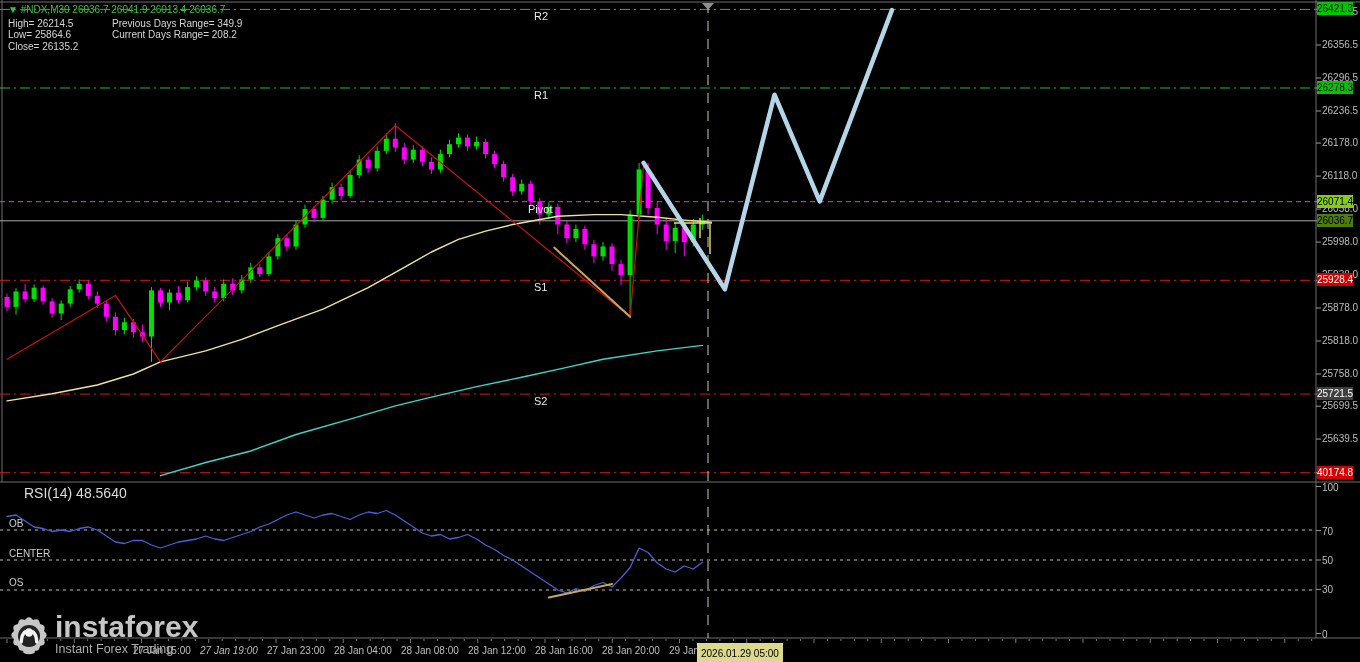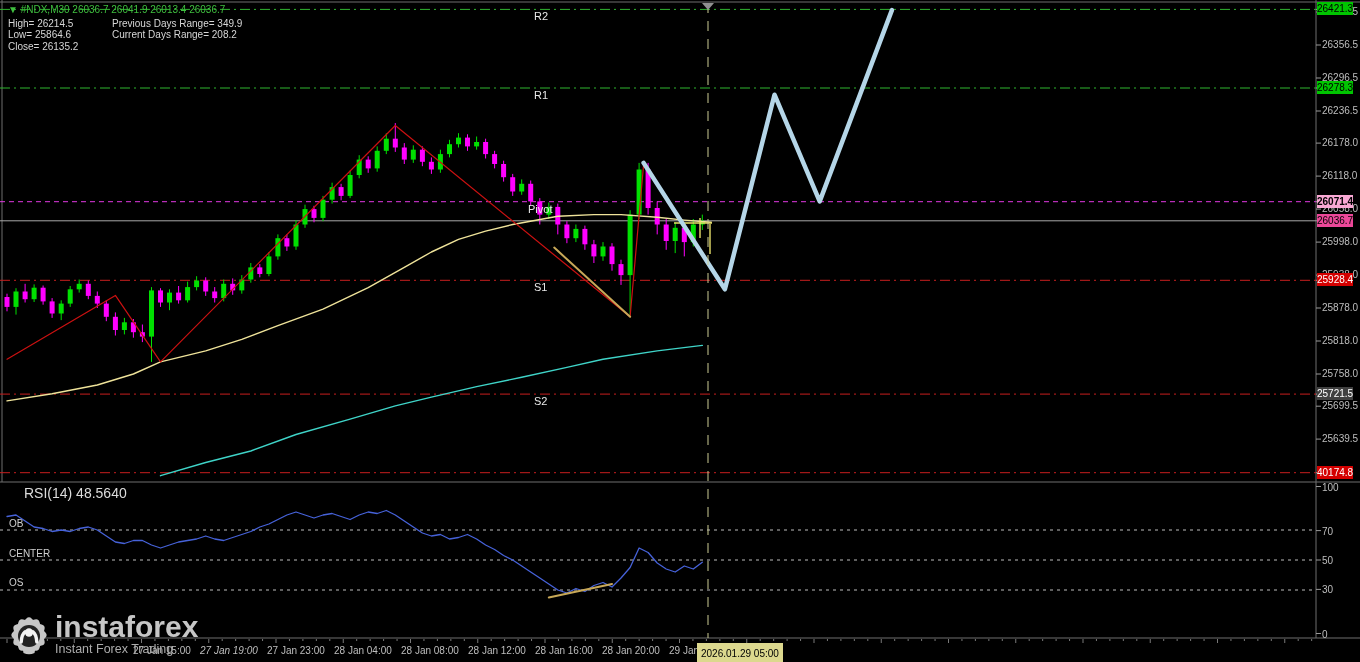--- a/index.html
+++ b/index.html
@@ -366,22 +366,22 @@
       <div class="ptick" style="top: 203.1px;">26058.0</div>
       <div class="ptick" style="top: 236.1px;">25998.0</div>
       <div class="ptick" style="top: 269.1px;">25938.0</div>
       <div class="ptick" style="top: 302px;">25878.0</div>
       <div class="ptick" style="top: 335px;">25818.0</div>
       <div class="ptick" style="top: 368px;">25758.0</div>
       <div class="ptick" style="top: 400.2px;">25699.5</div>
       <div class="ptick" style="top: 433.1px;">25639.5</div>
       <div class="pbadge" style="top: 2.4px; background: rgb(0, 196, 0); color: rgb(0, 0, 0);">26421.3</div>
       <div class="pbadge" style="top: 81px; background: rgb(0, 196, 0); color: rgb(0, 0, 0);">26278.3</div>
-      <div class="pbadge" style="top: 194.7px; background: #f9a8d4; color: rgb(0, 0, 0); font-weight: bold;">26071.4</div>
-      <div class="pbadge" style="top: 213.8px; background: #ec4899; color: rgb(0, 0, 0);">26036.7</div>
+      <div class="pbadge" style="top: 194.7px; background: #84cc16; color: rgb(0, 0, 0);">26071.4</div>
+      <div class="pbadge" style="top: 213.8px; background: #4d7c0f; color: rgb(0, 0, 0);">26036.7</div>
       <div class="pbadge" style="top: 273.3px; background: rgb(212, 0, 0); color: rgb(255, 255, 255);">25928.4</div>
       <div class="pbadge" style="top: 387.1px; background: #404040; color: rgb(255, 255, 255);">25721.5</div>
       <div class="pbadge" style="top: 465.7px; background: rgb(212, 0, 0); color: rgb(255, 255, 255);">40174.8</div>
     </div>
 
   <div id="rsiTitle" class="abs">RSI(14) 48.5640</div>
   <div class="zone" style="top:518px">OB</div>
   <div class="zone" style="top:548px">CENTER</div>
   <div class="zone" style="top:577px">OS</div>
   <div id="rsiAxis">

